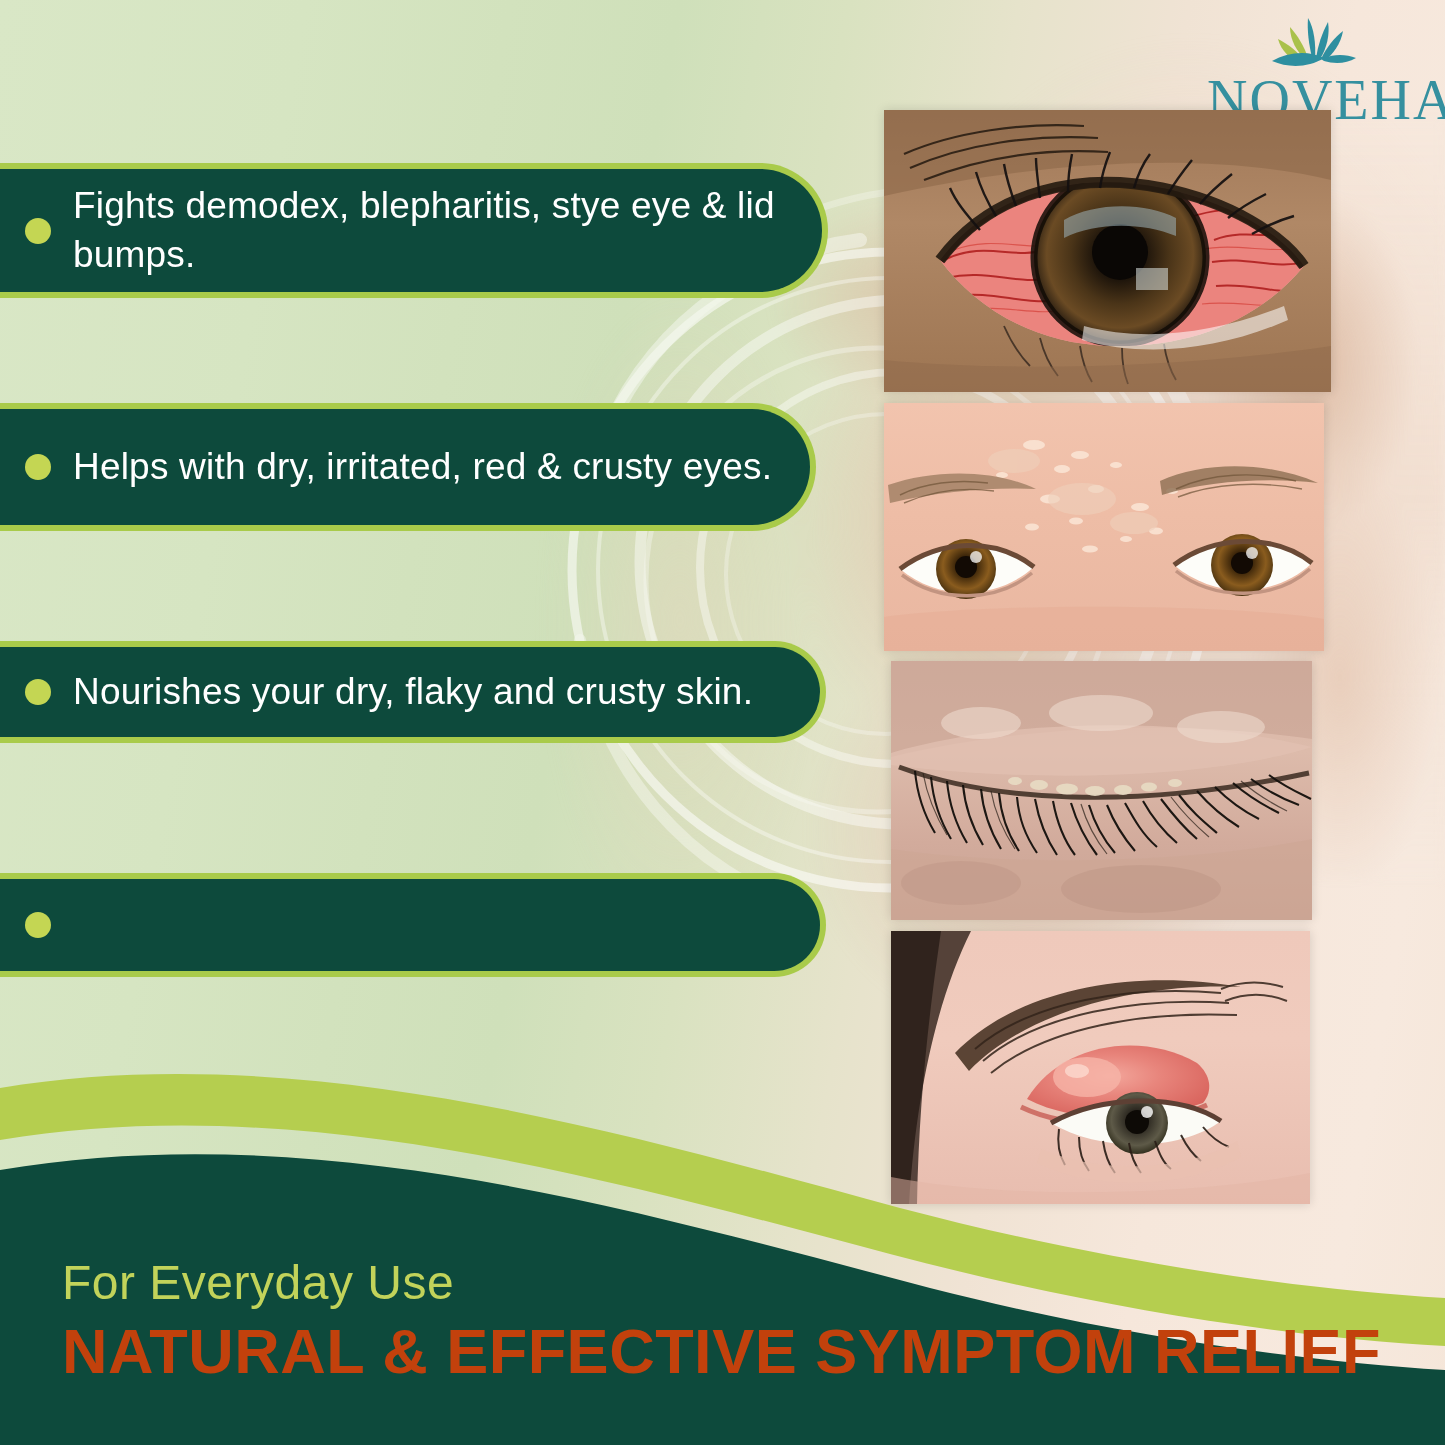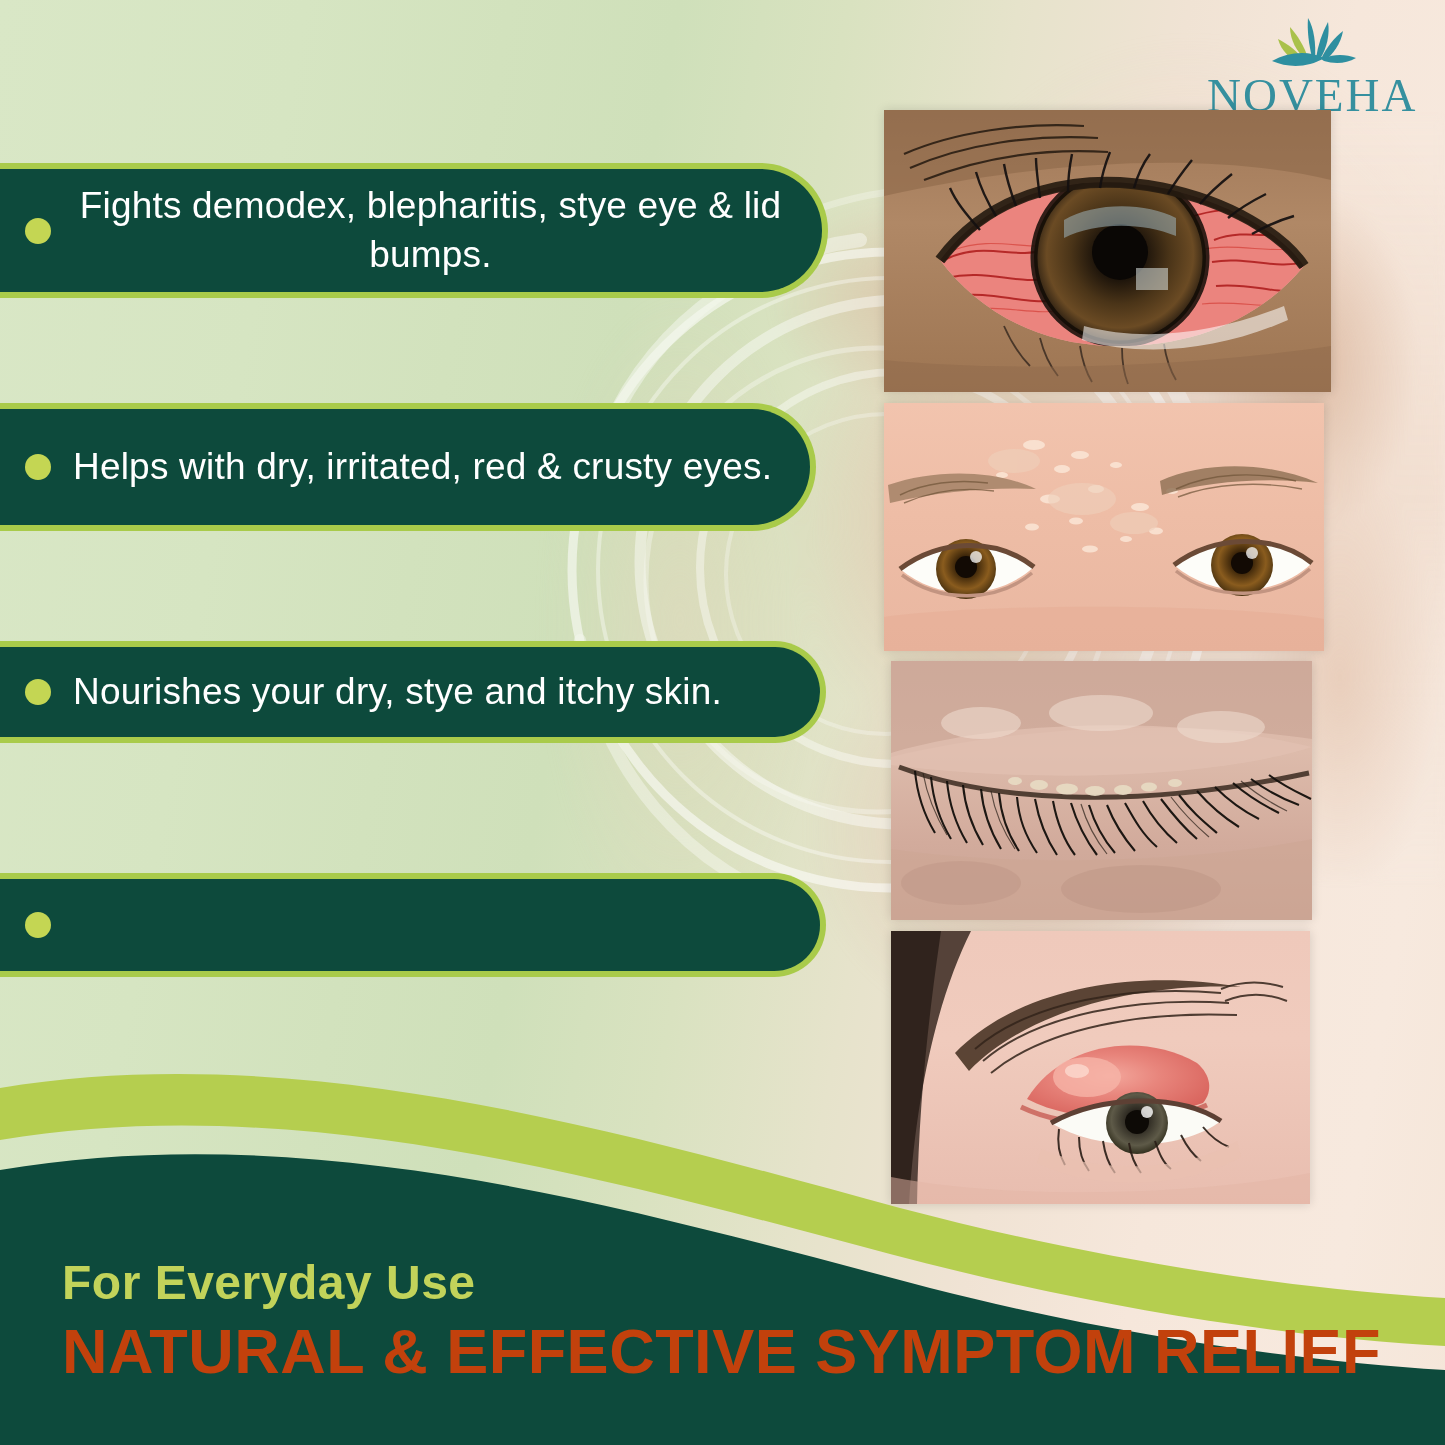--- a/index.html
+++ b/index.html
@@ -78,21 +78,21 @@
     right: 28px;
     top: 14px;
     width: 210px;
     text-align: center;
     user-select: none;
   }
   .logo-mark { display: block; width: 100px; height: 56px; margin: 0 auto 2px auto; }
   .logo-word {
     display: block;
     font-family: "Liberation Serif", serif;
-    font-size: 47px;
+    font-size: 56px;
     letter-spacing: 2px;
     color: #35909f;
     line-height: 1;
   }
 
   
   .pill {
     position: absolute;
     left: -60px;
     box-sizing: border-box;
@@ -114,21 +114,20 @@
     height: 26px;
     border-radius: 50%;
     background: #c4d653;
     margin-right: 22px;
   }
   .pill-text {
     color: #ffffff;
     font-size: 37px;
     line-height: 1.30;
     letter-spacing: 0.2px;
-    text-align: center;
   }
 
   #pill-0 { top: 163px;  width: 888px; height: 135px; }
   #pill-1 { top: 403px;  width: 876px; height: 128px; }
   #pill-2 { top: 641px;  width: 886px; height: 102px; }
   #pill-3 { top: 873px;  width: 886px; height: 104px; }
 
   
   .photo {
     position: absolute;
@@ -154,21 +153,21 @@
   .footer-text {
     position: absolute;
     left: 62px;
     top: 1258px;
     width: 1350px;
   }
   .footer-eyebrow {
     display: block;
     color: #c2d35a;
     font-size: 48px;
-    font-weight: bold;
+    font-weight: normal;
     letter-spacing: 0.5px;
     line-height: 1.05;
     margin-bottom: 10px;
   }
   .footer-headline {
     display: block;
     color: #c2410c;
     font-size: 63px;
     font-weight: bold;
     letter-spacing: 0.5px;
@@ -487,21 +486,21 @@
   <div class="pill" id="pill-0">
     <span class="pill-dot"></span>
     <span class="pill-text">Fights demodex, blepharitis, stye eye &amp; lid bumps.</span>
   </div>
   <div class="pill" id="pill-1">
     <span class="pill-dot"></span>
     <span class="pill-text">Helps with dry, irritated, red &amp; crusty eyes.</span>
   </div>
   <div class="pill" id="pill-2">
     <span class="pill-dot"></span>
-    <span class="pill-text">Nourishes your dry, stye and itchy skin.</span>
+    <span class="pill-text">Nourishes your dry, flaky and crusty skin.</span>
   </div>
   <div class="pill" id="pill-3">
     <span class="pill-dot"></span>
   </div>
 
   <div class="footer-wave">
     <svg viewBox="0 0 1445 405" xmlns="http://www.w3.org/2000/svg" preserveAspectRatio="none">
       <path d="M0 48 C300 -2 620 92 900 168 C1090 218 1280 248 1445 258 L1445 306 C1270 296 1080 264 890 214 C610 140 300 50 0 100 Z" fill="#b5ce4f"></path>
       <path d="M0 130 C320 76 640 172 930 248 C1110 294 1290 320 1445 330 L1445 405 L0 405 Z" fill="#0d4a3c"></path>
     </svg>

